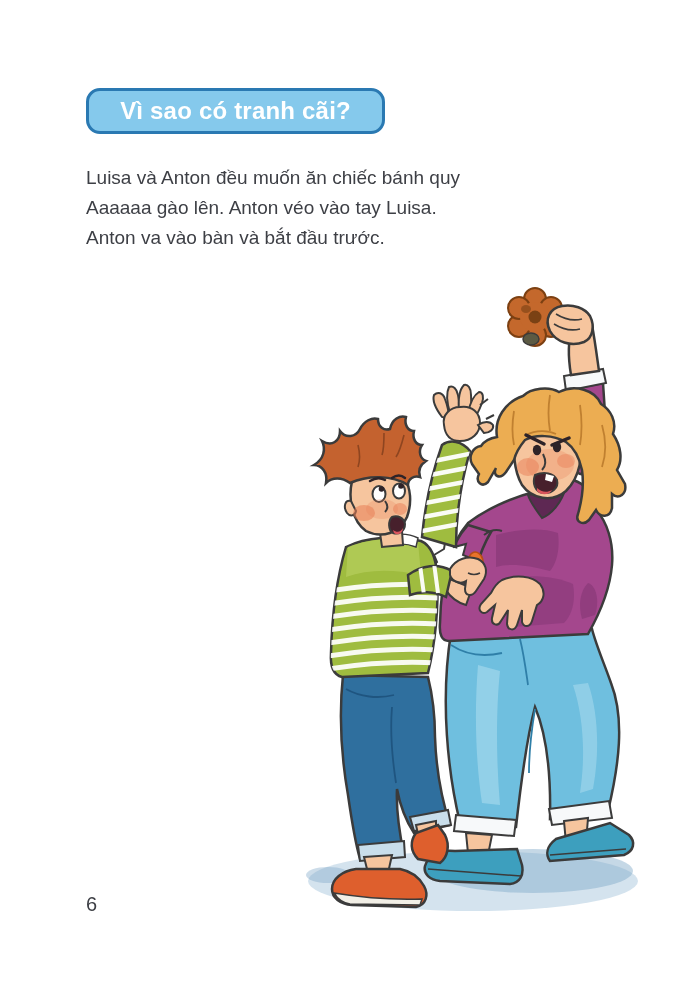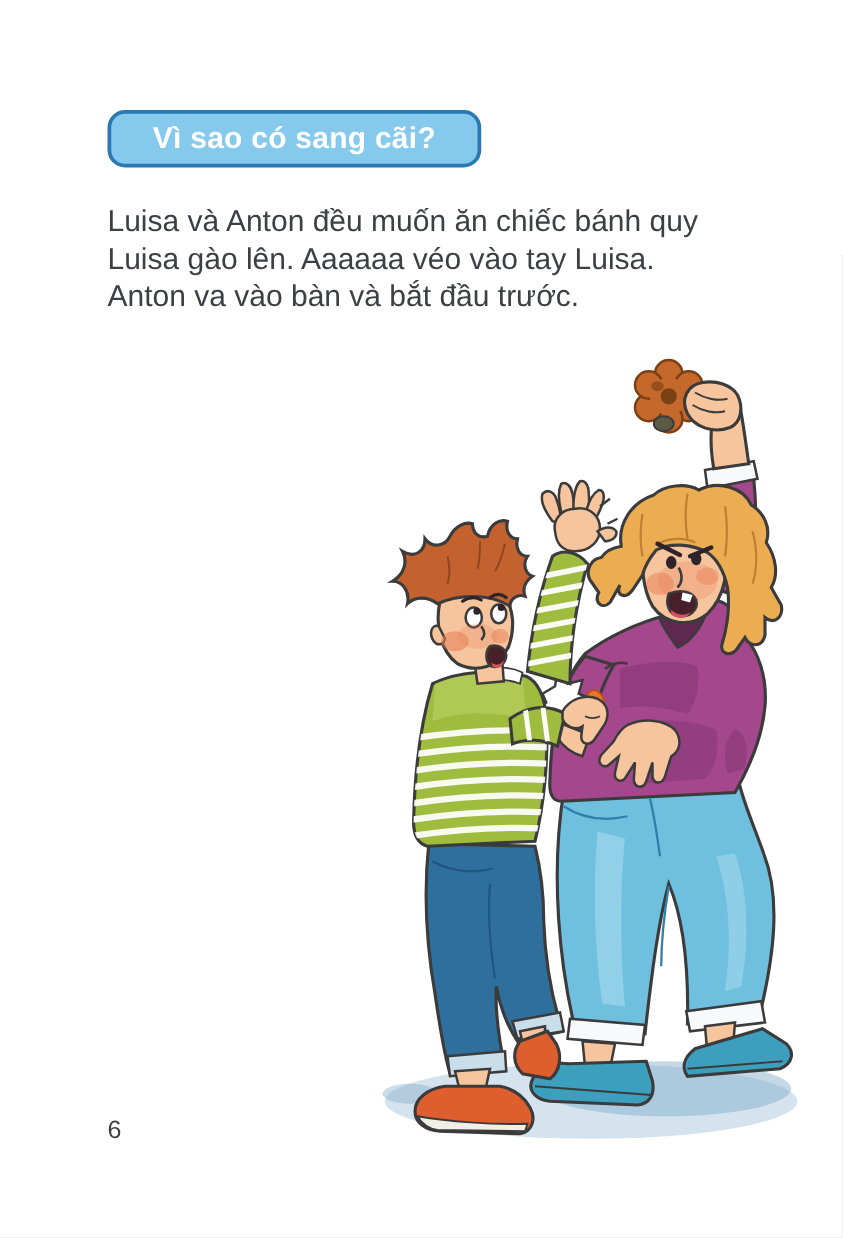--- a/index.html
+++ b/index.html
@@ -10,42 +10,42 @@
   }
   .title-badge{
     position:absolute;left:86px;top:88px;width:299px;height:46px;
     box-sizing:border-box;background:var(--header-bg);
     border:3.5px solid var(--header-border);border-radius:14px;
     display:flex;align-items:center;justify-content:center;
     color:var(--header-text);font-size:24px;font-weight:bold;letter-spacing:.2px;
   }
   .story{
     position:absolute;left:86px;top:163px;width:545px;
-    font-size:24px;color:var(--body-text);
+    font-size:19px;color:var(--body-text);
   }
   .story-line{height:30px;line-height:30px;white-space:nowrap;}
   .page-number{
     position:absolute;left:86px;top:893px;
     font-size:20px;color:var(--body-text);
   }
   .illustration{position:absolute;left:288px;top:283px;width:386px;height:660px;}
   .illustration svg{display:block;width:100%;height:100%;}
 </style>
 </head>
 <body>
 
 <div class="page">
 
   <div class="title-badge">
-    <span>Vì sao có sang cãi?</span>
+    <span>Vì sao có tranh cãi?</span>
   </div>
 
   <div class="story">
       <div class="story-line">Luisa và Anton đều muốn ăn chiếc bánh quy</div>
-      <div class="story-line">Luisa gào lên. Aaaaaa véo vào tay Luisa.</div>
+      <div class="story-line">Aaaaaa gào lên. Anton véo vào tay Luisa.</div>
       <div class="story-line">Anton va vào bàn và bắt đầu trước.</div>
     </div>
 
   <div class="illustration" title="Luisa giơ cao chiếc bánh quy, Anton véo vào tay Luisa">
     <svg viewBox="0 0 386 660" xmlns="http://www.w3.org/2000/svg">
       <defs>
         <clipPath id="bTorso">
           <path d="M58 264 C49 294 44 332 43 370 C42 384 46 392 54 394 L140 390 C147 362 151 324 149 292 C148 274 142 262 133 258 C106 252 78 254 58 264 Z"></path>
         </clipPath>
         <clipPath id="bSleeve">

